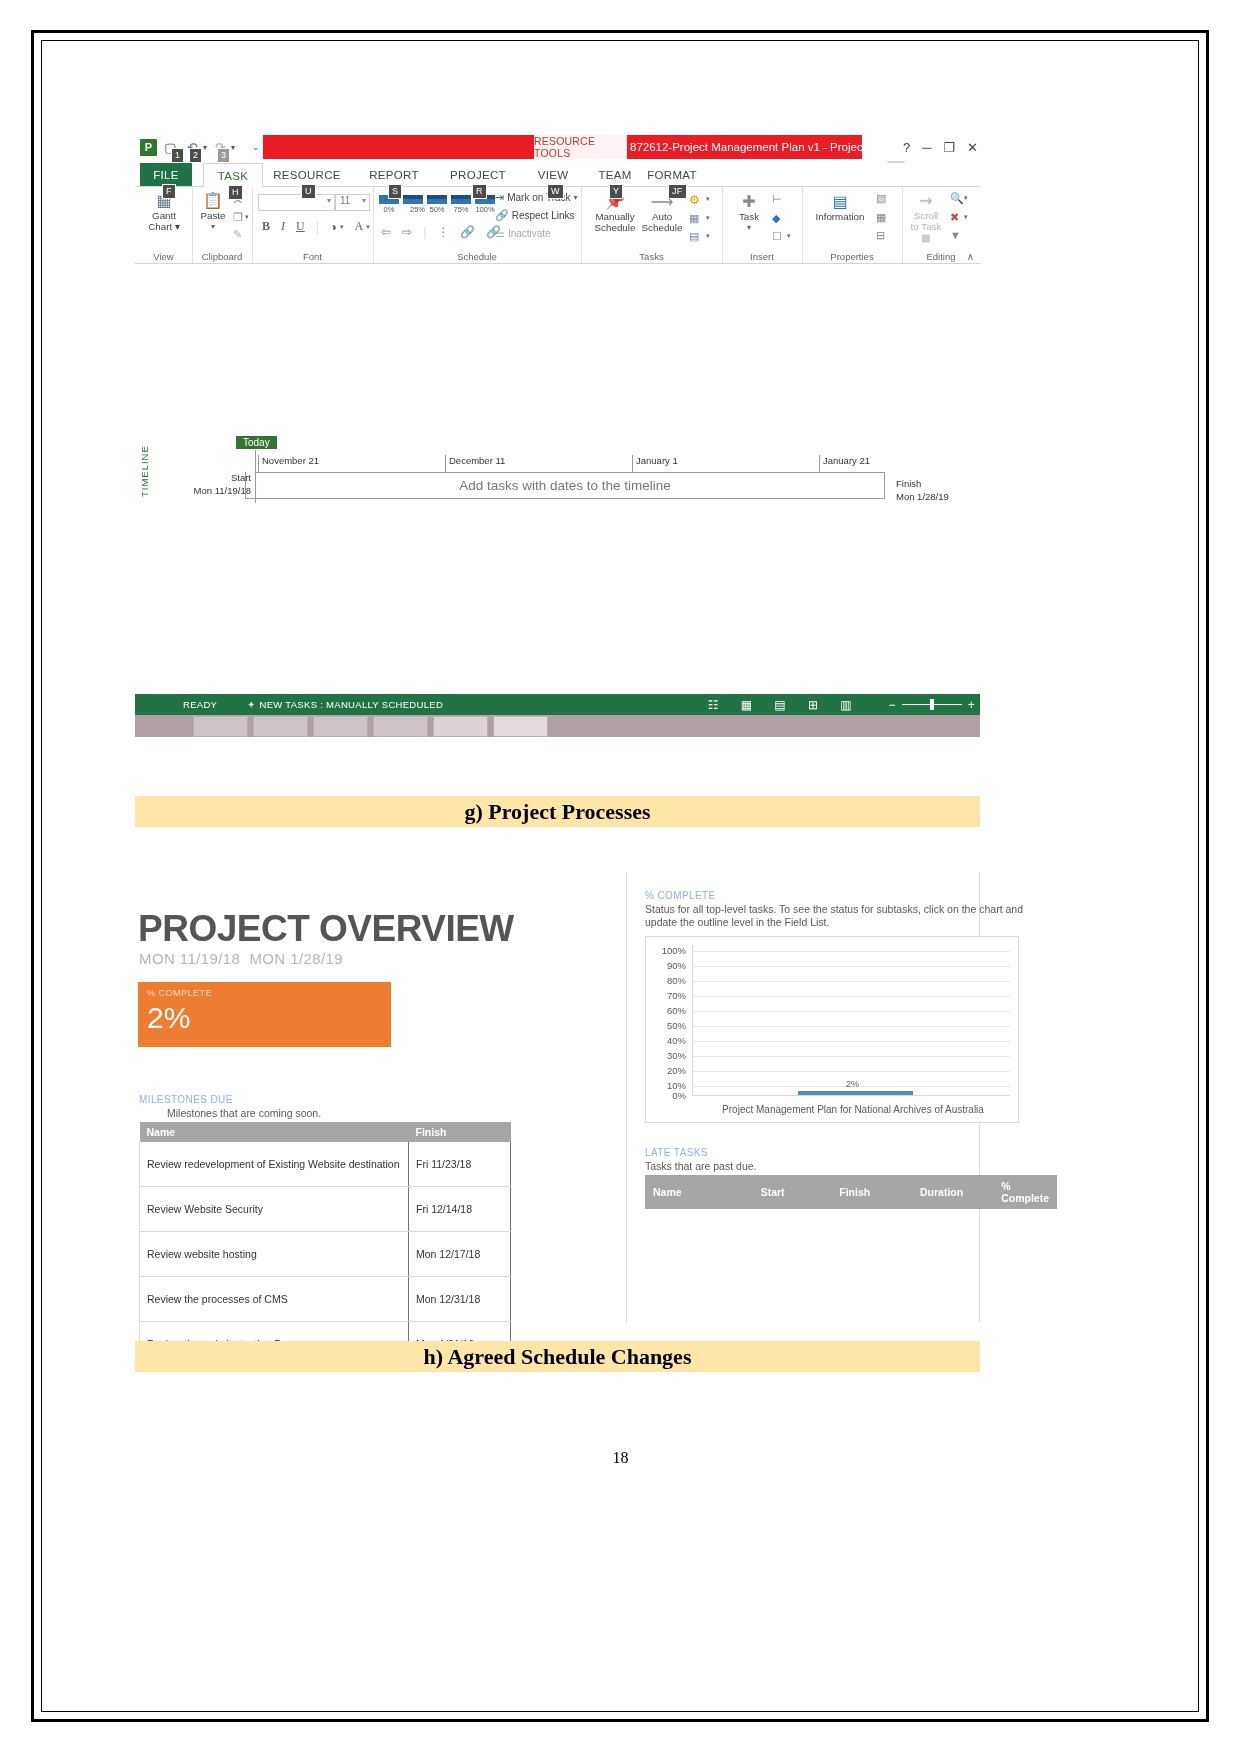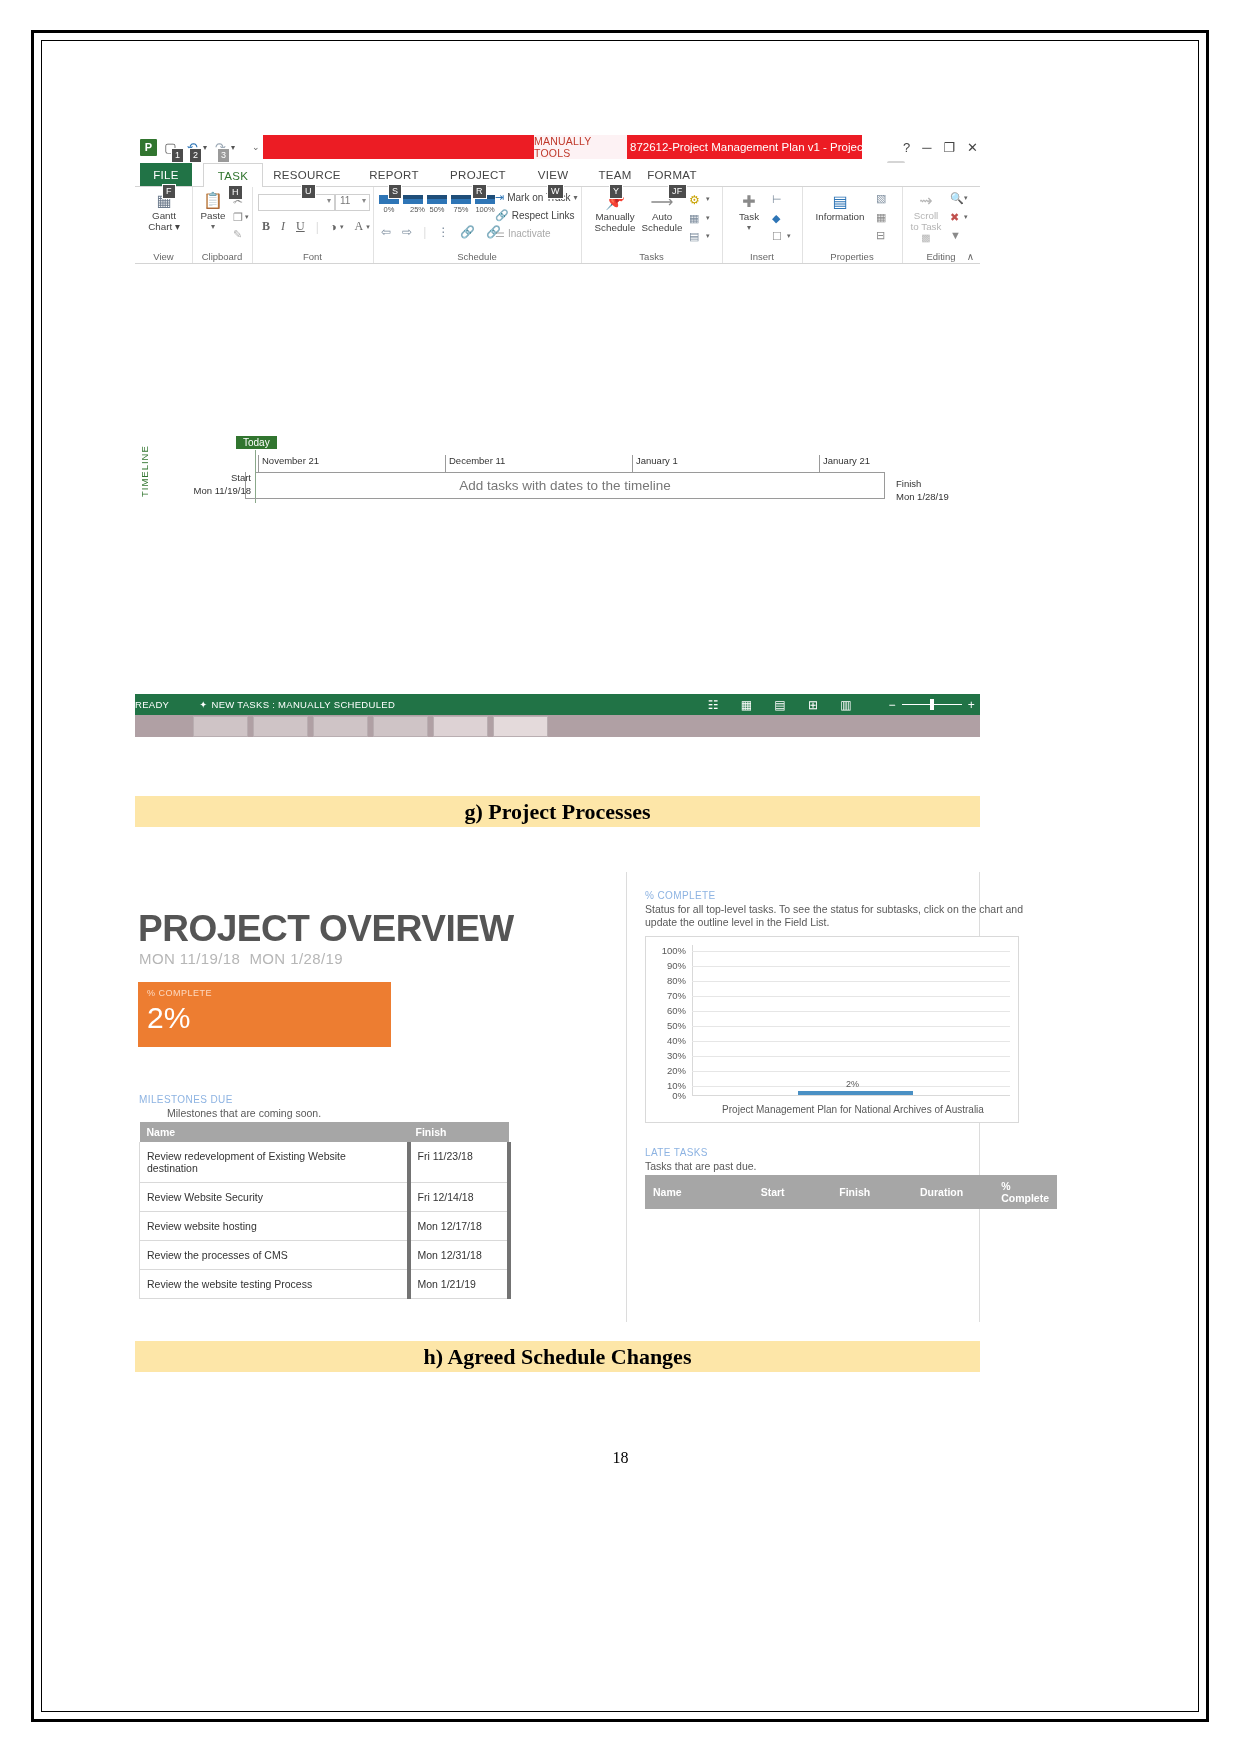--- a/index.html
+++ b/index.html
@@ -76,21 +76,21 @@
   .ov-title{position:absolute;left:3px;top:36px;font-size:37px;font-weight:bold;color:#555;letter-spacing:-.5px;}
   .ov-dates{position:absolute;left:4px;top:78px;font-size:15px;color:#b6b6b6;letter-spacing:.4px;}
   .pct-card{position:absolute;left:3px;top:110px;width:253px;height:65px;background:#ed7d31;}
   .pct-lab{position:absolute;left:9px;top:6px;font-size:9px;color:#fdd9c0;letter-spacing:.5px;}
   .pct-val{position:absolute;left:9px;top:19px;font-size:30px;color:#fff;}
 
   .ms-head{position:absolute;left:4px;top:222px;font-size:10px;color:#8db3e2;letter-spacing:.4px;}
   .ms-sub{position:absolute;left:4px;top:235px;font-size:10.5px;color:#595959;margin-left:28px;}
   .ms-table{position:absolute;left:4px;top:250px;width:372px;border-collapse:collapse;font-size:10.5px;}
   .ms-table th{background:#a6a6a6;color:#fff;text-align:left;padding:4px 7px;font-weight:bold;font-size:10.5px;}
-  .ms-table td{border-bottom:1px solid #d9d9d9;border-left:1px solid #d9d9d9;border-right:4px solid #737373;padding:8px 7px;color:#333;vertical-align:top;}
+  .ms-table td{border-bottom:1px solid #d9d9d9;border-left:1px solid #d9d9d9;border-right:1px solid #737373;padding:16px 7px;color:#333;vertical-align:top;}
 
   .ch-head{position:absolute;left:0;top:18px;font-size:10px;color:#8db3e2;letter-spacing:.4px;}
   .ch-sub{position:absolute;left:0;top:31px;width:402px;font-size:10.5px;color:#595959;line-height:13px;}
   .chartbox{position:absolute;left:0;top:64px;width:372px;height:185px;border:1px solid #d9d9d9;background:#fff;}
   .c-row{position:absolute;left:0;width:100%;height:0;}
   .c-lab{position:absolute;left:0;width:40px;text-align:right;font-size:9.5px;color:#595959;transform:translateY(-6px);}
   .c-grid{position:absolute;left:46px;right:8px;height:1px;background:#e6e6e6;}
   .c-axis{position:absolute;left:46px;top:8px;width:1px;bottom:26px;background:#d9d9d9;}
   .c-base{position:absolute;left:46px;right:8px;bottom:26px;height:1px;background:#d9d9d9;}
   .c-bar{position:absolute;background:#4a90c4;height:4px;}
@@ -126,21 +126,21 @@
       <span style="font-size:8px;color:#555;margin-left:-3px;">▾</span>
       <div class="qat-ico" style="color:#9aa7b4;">
         <span>↷</span>
         <span class="kt" style="left:5px;top:9px;background:#9a9a9a;">3</span>
       </div>
       <span style="font-size:8px;color:#555;margin-left:-3px;">▾</span>
       <span style="font-size:9px;color:#666;margin-left:12px;">⌄</span>
     </div>
 
     <div class="redbar"></div>
-    <div class="tt-tab">MANUALLY TOOLS</div>
+    <div class="tt-tab">RESOURCE TOOLS</div>
     <div class="doc-title">872612-Project Management Plan v1 -  Project Profession...</div>
 
     <div class="wbtns">
       <span>?</span>
       <span>─</span>
       <span>❐</span>
       <span>✕</span>
     </div>
     <div class="user">
       <span>Dhana Lakshmi</span>
@@ -347,21 +347,21 @@
       <div>Start</div>
       <div>Mon 11/19/18</div>
     </div>
     <div class="tl-finish">
       <div>Finish</div>
       <div>Mon 1/28/19</div>
     </div>
   </div>
 
   <div class="statusbar">
-    <span style="">READY</span>
+    <span style="margin-left:12px;padding-left:36px;">READY</span>
     <span style="margin-left:30px;">✦</span>
     <span style="margin-left:4px;">NEW TASKS : MANUALLY SCHEDULED</span>
     <span class="sb-views">
       <span>☷</span>
       <span>▦</span>
       <span>▤</span>
       <span>⊞</span>
       <span>▥</span>
     </span>
     <span class="sb-zoom">

